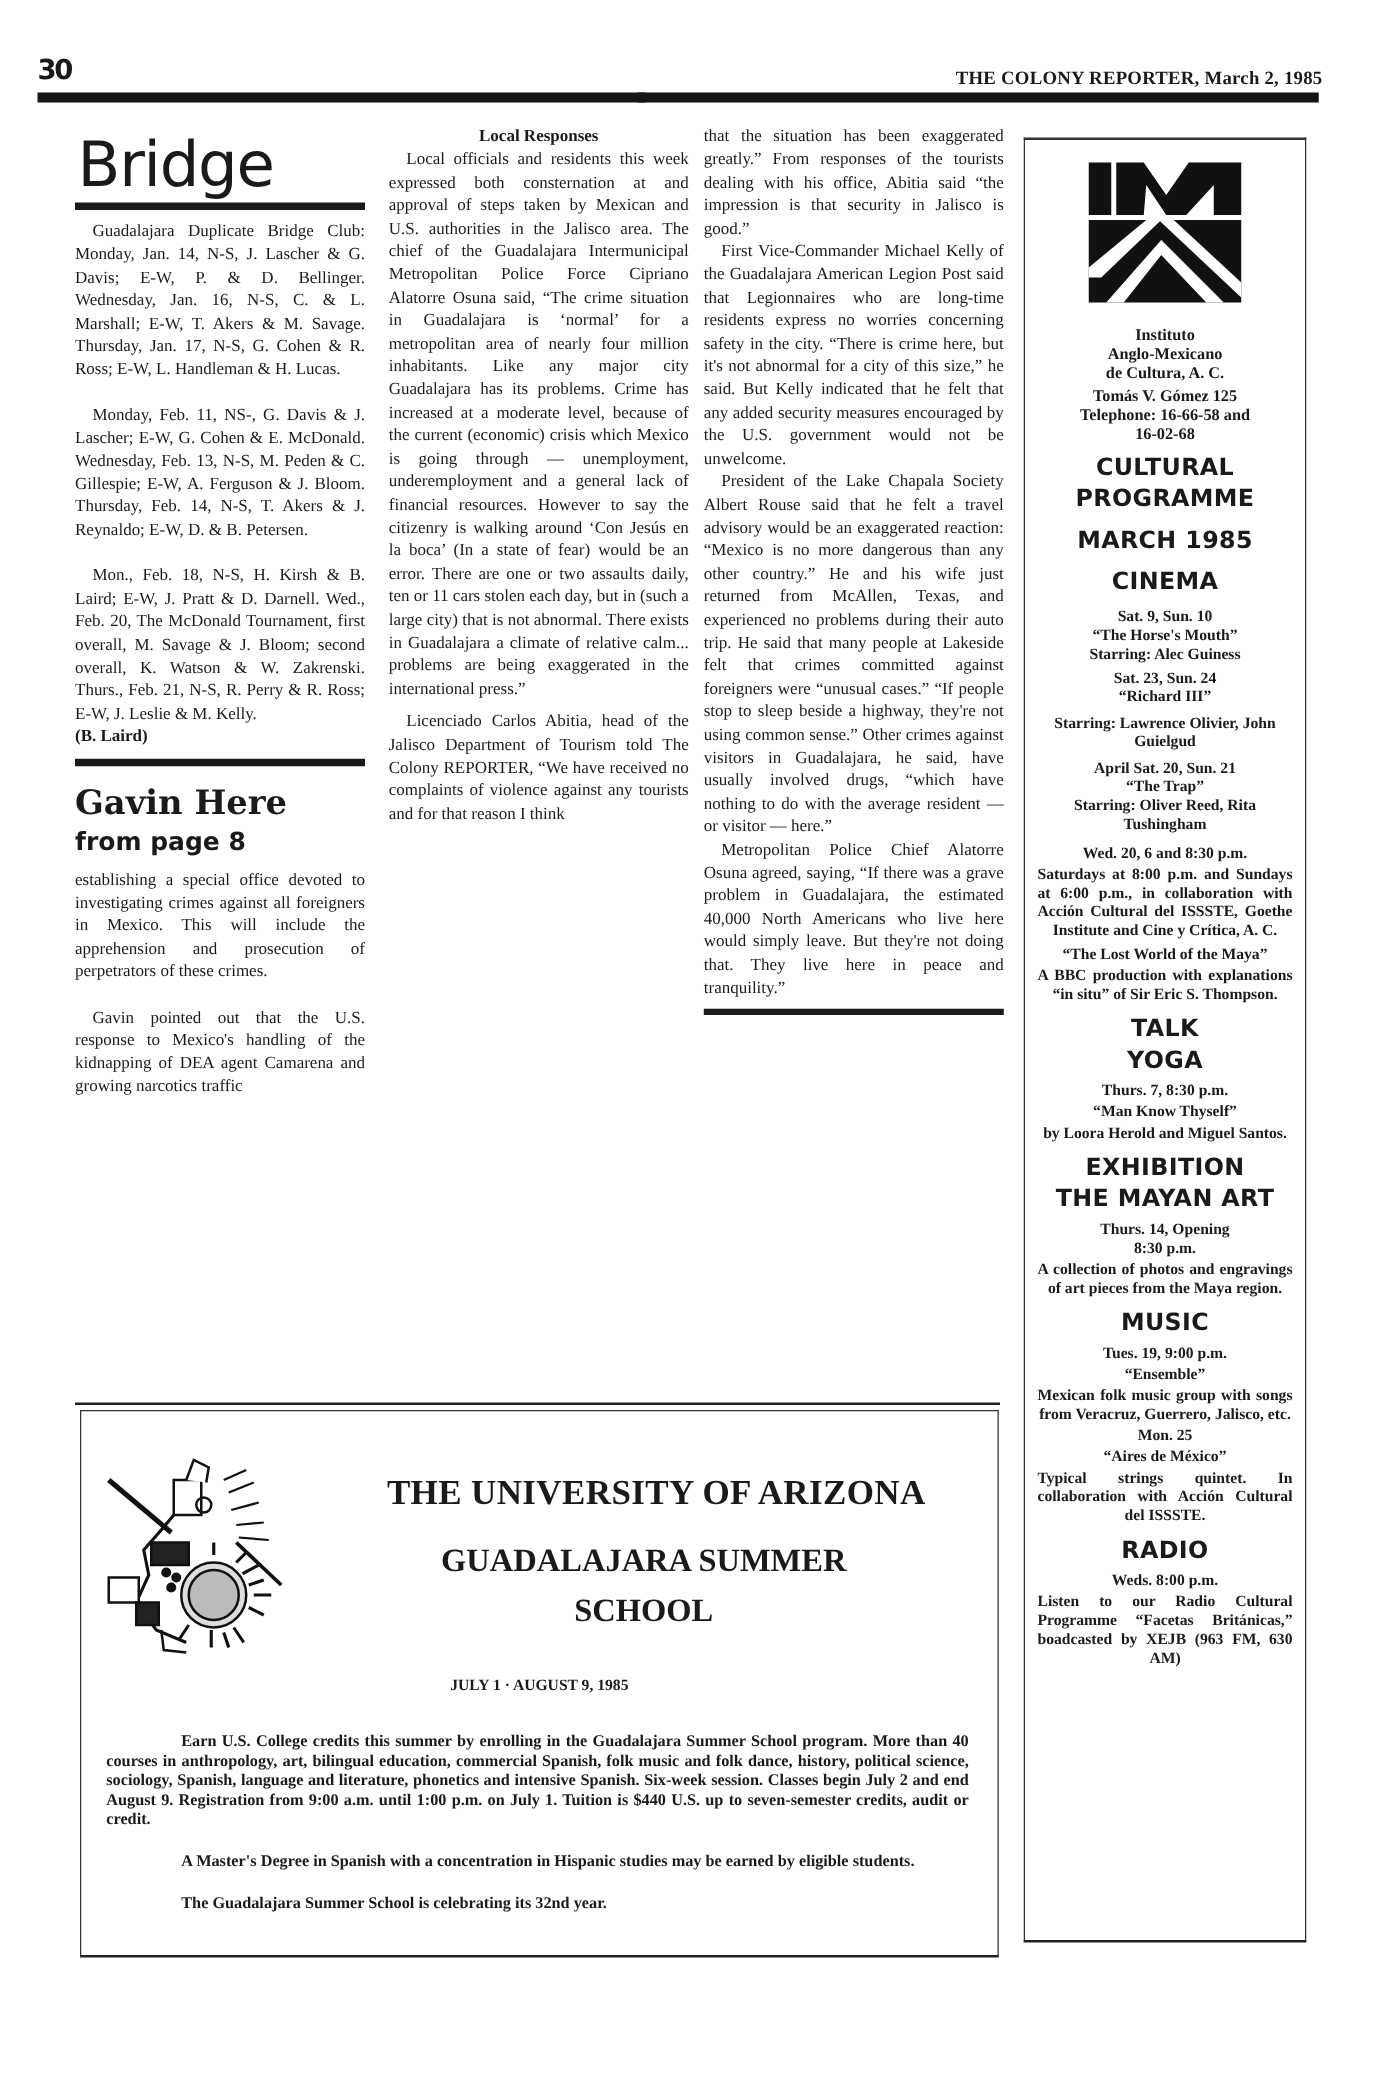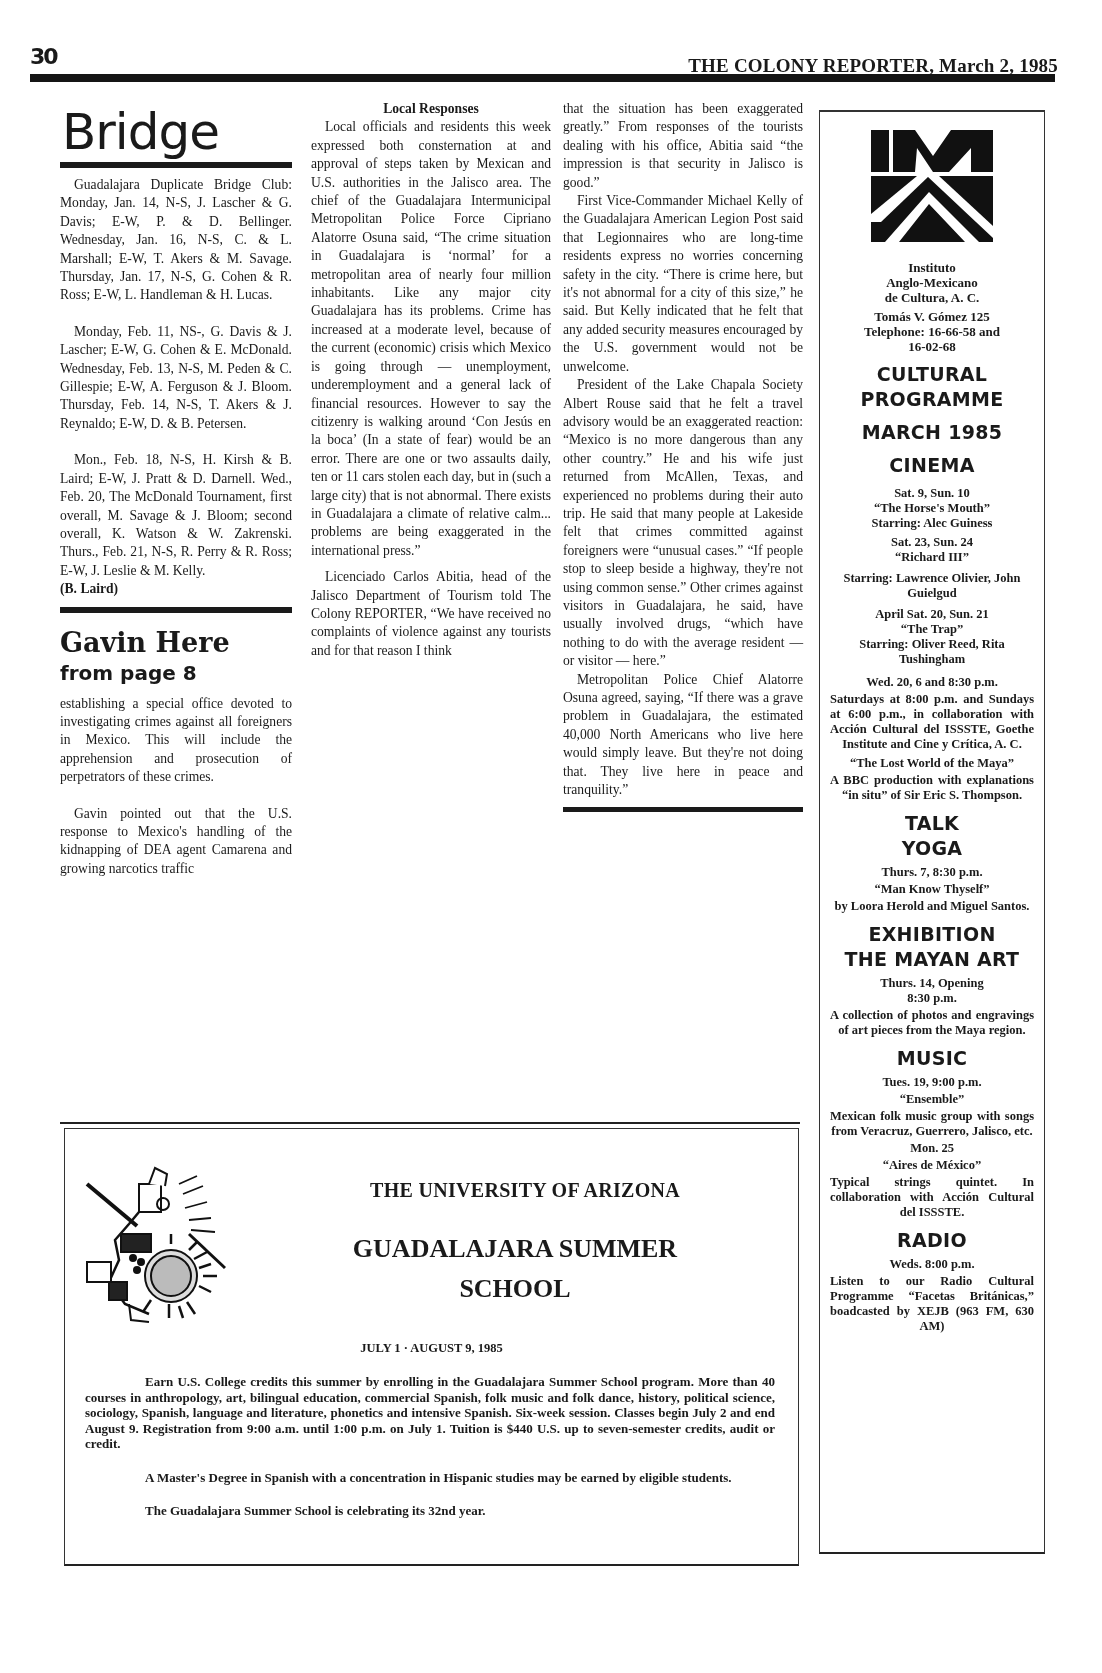--- a/index.html
+++ b/index.html
@@ -1,21 +1,21 @@
 <!DOCTYPE html>
 <html><head>
 <meta charset="utf-8">
 <style>
   html, body { margin: 0; padding: 0; }
   body {
     width: 1102px; height: 1673px; background: #ffffff; color: #1a1a1a;
     font-family: "DejaVu Serif", serif; position: relative; overflow: hidden;
   }
   .page-num { position: absolute; left: 30px; top: 44px; font-family: "DejaVu Sans", sans-serif; font-weight: 900; font-size: 22px; letter-spacing: -2px; }
-  .masthead { position: absolute; right: 44px; top: 55px; font-family: "Liberation Serif", serif; font-weight: bold; font-size: 19px; letter-spacing: 0.2px; }
+  .masthead { position: absolute; right: 44px; top: 55px; font-family: "Liberation Serif", serif; font-weight: bold; font-size: 15px; letter-spacing: 0.2px; }
   .top-rule-l { position: absolute; left: 30px; top: 74px; width: 487px; height: 8px; background: #151515; }
   .top-rule-r { position: absolute; left: 510px; top: 74px; width: 545px; height: 8px; background: #151515; }
 
   .col { position: absolute; font-family: "Liberation Serif", serif; font-size: 13.6px; line-height: 18.4px; text-align: justify; }
   .col p { margin: 0; text-indent: 14px; }
   .col p + p { margin-top: 0; }
   .gap { height: 18px; }
   .col1 { left: 60px; top: 100px; width: 232px; }
   .col2 { left: 311px; top: 100px; width: 240px; }
   .col3 { left: 563px; top: 100px; width: 240px; }
@@ -33,24 +33,24 @@
   .sidebar { position: absolute; left: 819px; top: 110px; width: 224px; height: 1440px; border-left: 1.5px solid #333; border-right: 1.5px solid #333; border-bottom: 2px solid #222; border-top: 2px solid #333; font-family: "Liberation Serif", serif; text-align: center; font-weight: bold; font-size: 12.5px; line-height: 15px; }
   .logo { margin: 14px auto 6px; width: 130px; height: 120px; }
   .sb-small { font-size: 13px; line-height: 15px; margin: 4px 8px; }
   .sb-head { font-family: "DejaVu Sans", sans-serif; font-weight: bold; font-size: 19px; line-height: 25px; margin: 8px 6px 4px; letter-spacing: 0.3px; }
   .sb-text { margin: 2px 10px; }
   .sb-just { text-align: justify; text-align-last: center; margin: 2px 10px; }
 
   
   .ad { position: absolute; left: 64px; top: 1128px; width: 733px; height: 435px; border: 1.5px solid #333; border-bottom: 2px solid #222; font-family: "Liberation Serif", serif; }
   .ad-illus { position: absolute; left: 14px; top: 35px; width: 150px; height: 160px; }
-  .ad-title1 { position: absolute; left: 210px; top: 50px; width: 500px; text-align: center; font-weight: bold; font-size: 20px; letter-spacing: 0.3px; }
+  .ad-title1 { position: absolute; left: 210px; top: 50px; width: 500px; text-align: center; font-weight: bold; font-size: 28px; letter-spacing: 0.3px; }
   .ad-title2 { position: absolute; left: 190px; top: 100px; width: 520px; text-align: center; font-weight: bold; font-size: 26px; line-height: 40px; }
   .ad-dates { position: absolute; left: 0; top: 212px; width: 100%; text-align: center; font-weight: bold; font-size: 12.5px; }
-  .ad-body { position: absolute; left: 20px; top: 245px; width: 690px; font-size: 13px; line-height: 15.5px; text-align: justify; font-weight: bold; }
+  .ad-body { position: absolute; left: 20px; top: 256px; width: 690px; font-size: 13px; line-height: 15.5px; text-align: justify; font-weight: bold; }
   .ad-body p { margin: 0 0 18px 0; text-indent: 60px; }
   .ad-body p.tight { margin-bottom: 0; }
 </style>
 </head>
 <body>
 
 <div class="page-num">30</div>
 <div class="masthead">THE COLONY REPORTER, March 2, 1985</div>
 <div class="top-rule-l"></div>
 <div class="top-rule-r"></div>

